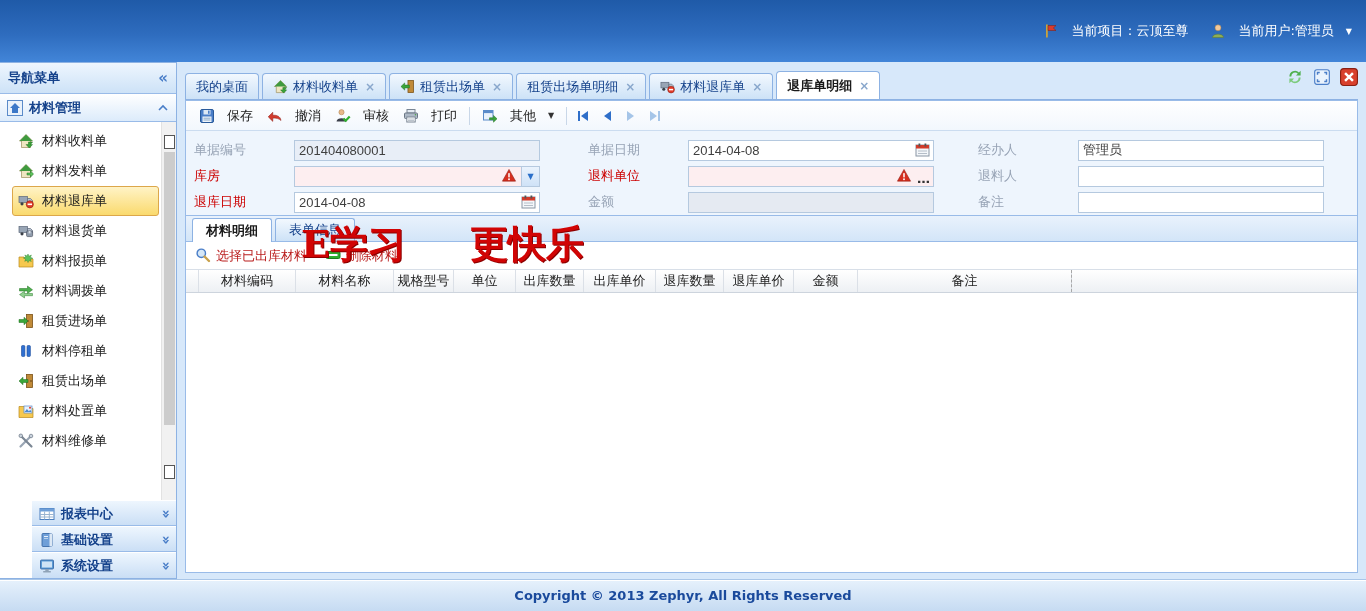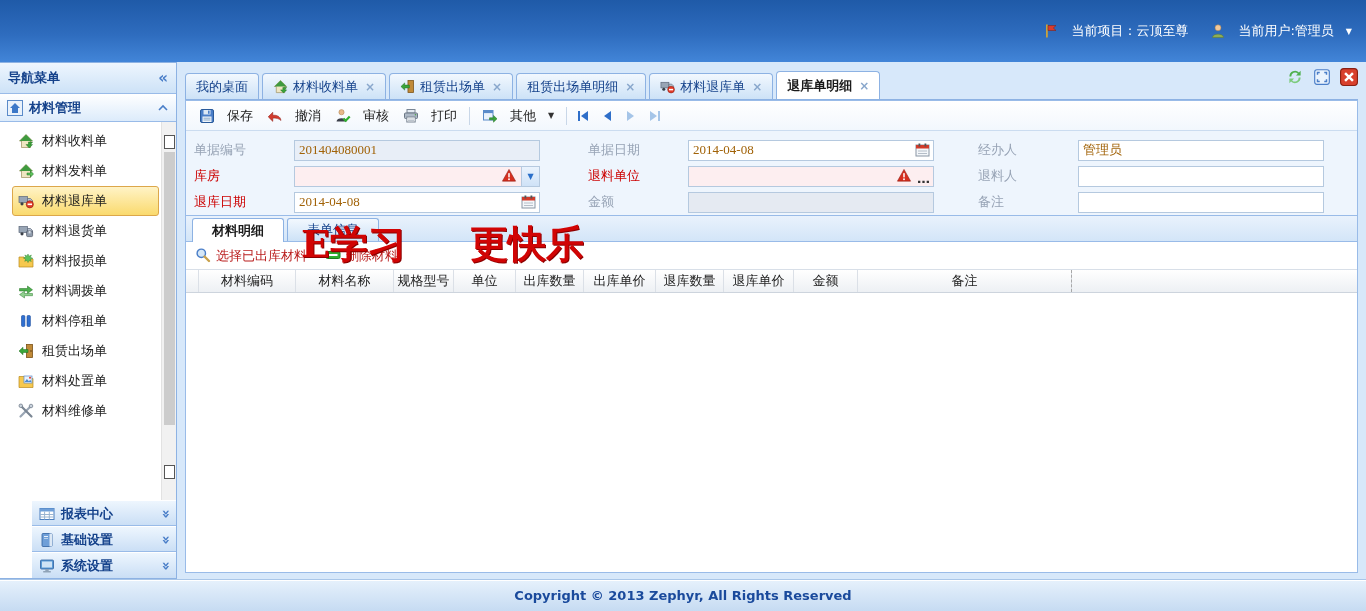--- a/index.html
+++ b/index.html
@@ -70,40 +70,40 @@
   .navbtns { display:flex; gap:10px; align-items:center; margin-left:4px; }
 
   
   .form-area { height:84px; flex:0 0 84px; background:#eef5fd; padding-top:6px;
     display:grid; grid-template-columns:394px 390px 1fr; grid-auto-rows:26px; }
   .fcell { display:flex; align-items:center; padding-left:8px; }
   .flabel { width:100px; flex:0 0 100px; color:#97a3b5; }
   .flabel.req { color:#cc0000; }
   .inp-wrap { position:relative; width:246px; display:flex; }
   .inp { width:246px; height:21px; border:1px solid #b5c9df; background:#fff; padding:0 4px;
-    font-size:13px; color:#a16207; font-family:Liberation Serif, serif; }
+    font-size:13px; color:#404040; font-family:Liberation Sans, sans-serif; }
   .inp.ro { background:#e8eef7; }
   .inp.dis { background:#e5eaf2; }
   .inp.req { background:#fdeef0; }
   .inp.short { width:228px; }
   .fld-icon { position:absolute; top:2px; }
   .cal { right:3px; }
   .warn2 { right:22px; }
   .dd-btn { width:18px; height:21px; background:linear-gradient(#eaf3fd,#cfe2f7);
     border:1px solid #b5c9df; border-left:none; display:flex; align-items:center;
     justify-content:center; cursor:pointer; }
   .dd-btn .caret { color:#2a6fc9; }
   .ellipsis { position:absolute; right:4px; top:0; height:21px; display:flex; align-items:flex-end;
     color:#333; font-weight:bold; cursor:pointer; line-height:17px; }
 
   
   .subtab-strip { height:27px; flex:0 0 27px; background:linear-gradient(#e9f2fc,#d3e5f8);
     border-top:1px solid #99bbe8; border-bottom:1px solid #99bbe8; display:flex;
     align-items:flex-end; padding-left:6px; }
-  .subtab { height:23px; display:inline-flex; align-items:center; padding:0 19px; margin-right:3px;
+  .subtab { height:23px; display:inline-flex; align-items:center; padding:0 13px; margin-right:3px;
     border:1px solid #8db2e3; border-bottom:none; border-radius:3px 3px 0 0;
     background:linear-gradient(#f2f8fe,#cde2f7); color:#15428b; cursor:pointer; }
   .subtab.active { background:#fff; font-weight:bold; color:#1a1a1a; height:24px; margin-bottom:-1px; }
   .detail-toolbar { height:27px; flex:0 0 27px; display:flex; align-items:center; gap:18px;
     padding:0 9px; background:#fff; }
   .dbtn { display:flex; align-items:flex-start; gap:5px; color:#b91c1c; cursor:pointer; }
 
   
   .grid-header { height:24px; flex:0 0 24px; display:flex;
     background:linear-gradient(#ffffff,#edf0f4); border-top:1px solid #d8dfe8;
@@ -235,20 +235,30 @@
           <svg width="16" height="16" viewBox="0 0 16 16">
             <path d="M1.5 5.5h8V3l5 3.8-5 3.7V8h-8z" fill="#4db04d" stroke="#1e6e1e" stroke-width="0.5"></path>
             <path d="M14.5 10.5h-8V8.2l-5 3.4 5 3.4v-2.3h8z" fill="#8fd08f" stroke="#2e7e2e" stroke-width="0.5"></path>
           </svg>
         </span>
       <span>材料调拨单</span>
     </div>
     <div class="menu-item">
       <span>
           <svg width="16" height="16" viewBox="0 0 16 16">
+            <rect x="8.5" y="1.5" width="6" height="13" fill="#c08a38" stroke="#7a5218" stroke-width="0.8"></rect>
+            <circle cx="10" cy="8" r="0.8" fill="#5a3a10"></circle>
+            <path d="M1 6.5h5V4.2L10 8l-4 3.8V9.5H1z" fill="#3aa53a" stroke="#1e6e1e" stroke-width="0.5"></path>
+          </svg>
+        </span>
+      <span>租赁进场单</span>
+    </div>
+    <div class="menu-item">
+      <span>
+          <svg width="16" height="16" viewBox="0 0 16 16">
             <rect x="3.5" y="2.5" width="3.4" height="11" rx="1" fill="#2f6fd0" stroke="#1a4a9a" stroke-width="0.6"></rect>
             <rect x="9" y="2.5" width="3.4" height="11" rx="1" fill="#2f6fd0" stroke="#1a4a9a" stroke-width="0.6"></rect>
           </svg>
         </span>
       <span>材料停租单</span>
     </div>
     <div class="menu-item">
       <span>
           <svg width="16" height="16" viewBox="0 0 16 16">
             <rect x="8.5" y="1.5" width="6" height="13" fill="#c08a38" stroke="#7a5218" stroke-width="0.8"></rect>

